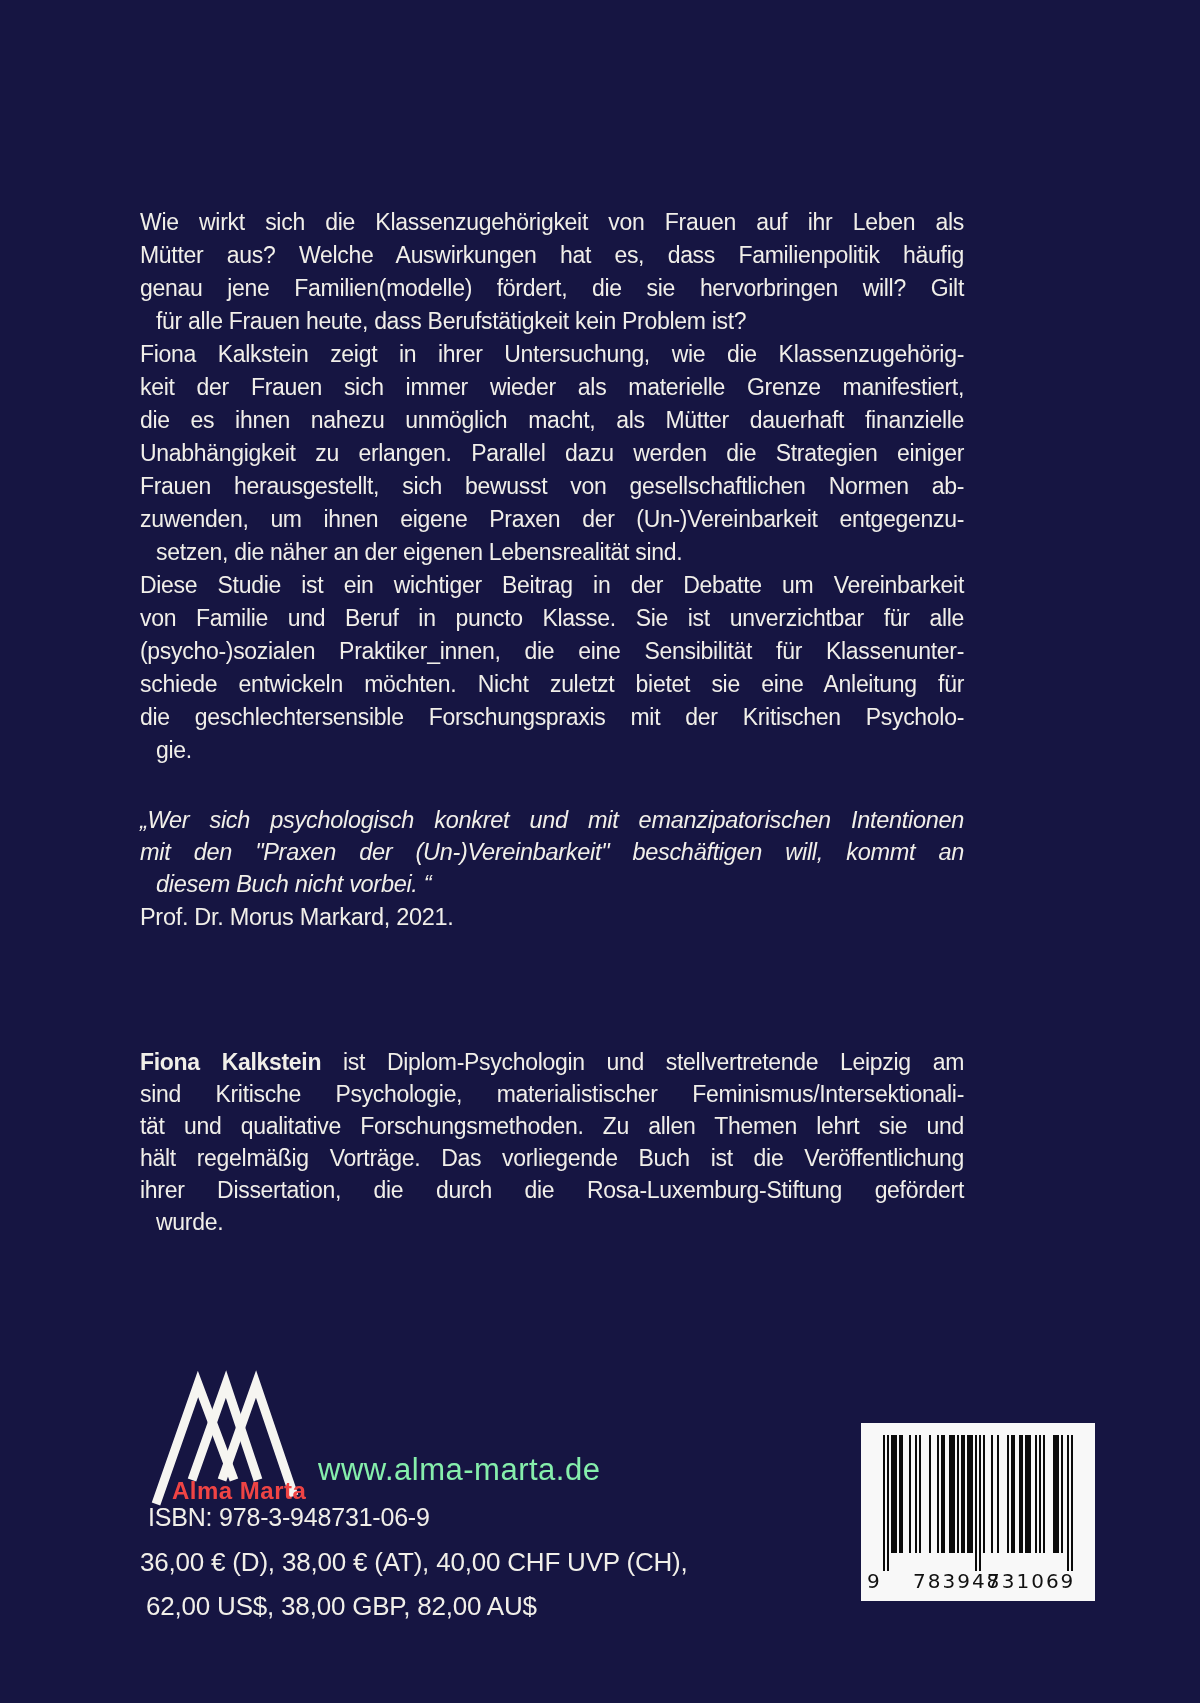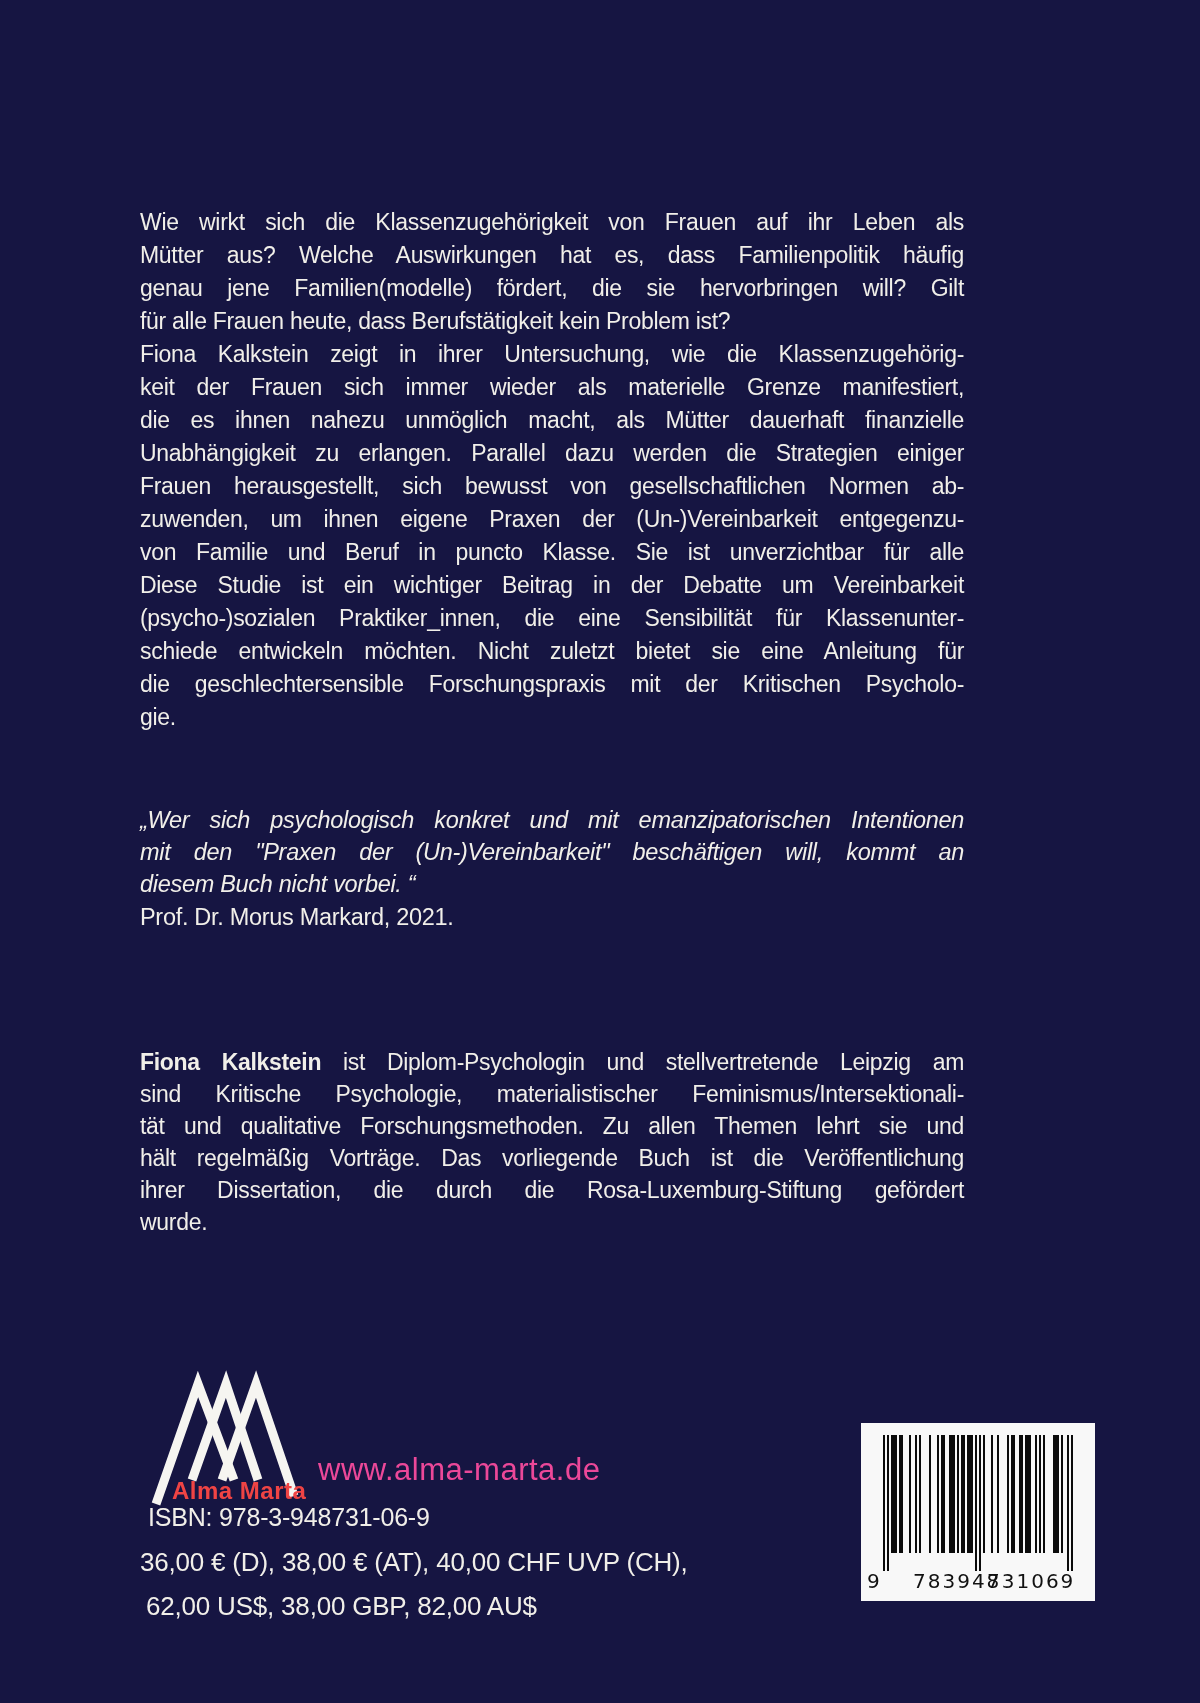--- a/index.html
+++ b/index.html
@@ -17,21 +17,21 @@
     color: #f1efe9;
   }
   
   .textcol {
     position: absolute;
     left: 140px;
     width: 824px;
   }
   .blurb { top: 206px; font-size: 23px; line-height: 33px; letter-spacing: -0.3px; }
   .line  { text-align: justify; text-align-last: justify; white-space: normal; }
-  .line.last { text-align-last: left; }
+  .line.last { text-align-last: left; margin-left: 16px; }
 
   .quote {
     top: 804px;
     font-size: 23.5px;
     line-height: 32px;
     letter-spacing: -0.3px;
     font-style: italic;
   }
   .attribution {
     position: absolute;
@@ -60,21 +60,21 @@
     font-weight: bold;
     letter-spacing: 0.5px;
     color: #ef4444;
   }
   .website {
     position: absolute;
     left: 318px;
     top: 1452px;
     font-size: 31px;
     letter-spacing: 0.5px;
-    color: #ec4899;
+    color: #86efac;
   }
   .isbn {
     position: absolute;
     left: 148px;
     top: 1503px;
     font-size: 25px;
     letter-spacing: -0.2px;
   }
   .price1 {
     position: absolute;
@@ -134,23 +134,24 @@
     <div class="line">Mütter aus? Welche Auswirkungen hat es, dass Familienpolitik häufig</div>
     <div class="line">genau jene Familien(modelle) fördert, die sie hervorbringen will? Gilt</div>
     <div class="line last">für alle Frauen heute, dass Berufstätigkeit kein Problem ist?</div>
 
     <div class="line">Fiona Kalkstein zeigt in ihrer Untersuchung, wie die Klassenzugehörig-</div>
     <div class="line">keit der Frauen sich immer wieder als materielle Grenze manifestiert,</div>
     <div class="line">die es ihnen nahezu unmöglich macht, als Mütter dauerhaft finanzielle</div>
     <div class="line">Unabhängigkeit zu erlangen. Parallel dazu werden die Strategien einiger</div>
     <div class="line">Frauen herausgestellt, sich bewusst von gesellschaftlichen Normen ab-</div>
     <div class="line">zuwenden, um ihnen eigene Praxen der (Un-)Vereinbarkeit entgegenzu-</div>
-
+    <div class="line last">setzen, die näher an der eigenen Lebensrealität sind.</div>
+
+    <div class="line">Diese Studie ist ein wichtiger Beitrag in der Debatte um Vereinbarkeit</div>
     <div class="line">von Familie und Beruf in puncto Klasse. Sie ist unverzichtbar für alle</div>
-    <div class="line">Diese Studie ist ein wichtiger Beitrag in der Debatte um Vereinbarkeit</div>
     <div class="line">(psycho-)sozialen Praktiker_innen, die eine Sensibilität für Klassenunter-</div>
     <div class="line">schiede entwickeln möchten. Nicht zuletzt bietet sie eine Anleitung für</div>
     <div class="line">die geschlechtersensible Forschungspraxis mit der Kritischen Psycholo-</div>
     <div class="line last">gie.</div>
   </div>
 
   <div class="textcol quote">
     <div class="line">„Wer sich psychologisch konkret und mit emanzipatorischen Intentionen</div>
     <div class="line">mit den "Praxen der (Un-)Vereinbarkeit" beschäftigen will, kommt an</div>
     <div class="line last">diesem Buch nicht vorbei. “</div>

